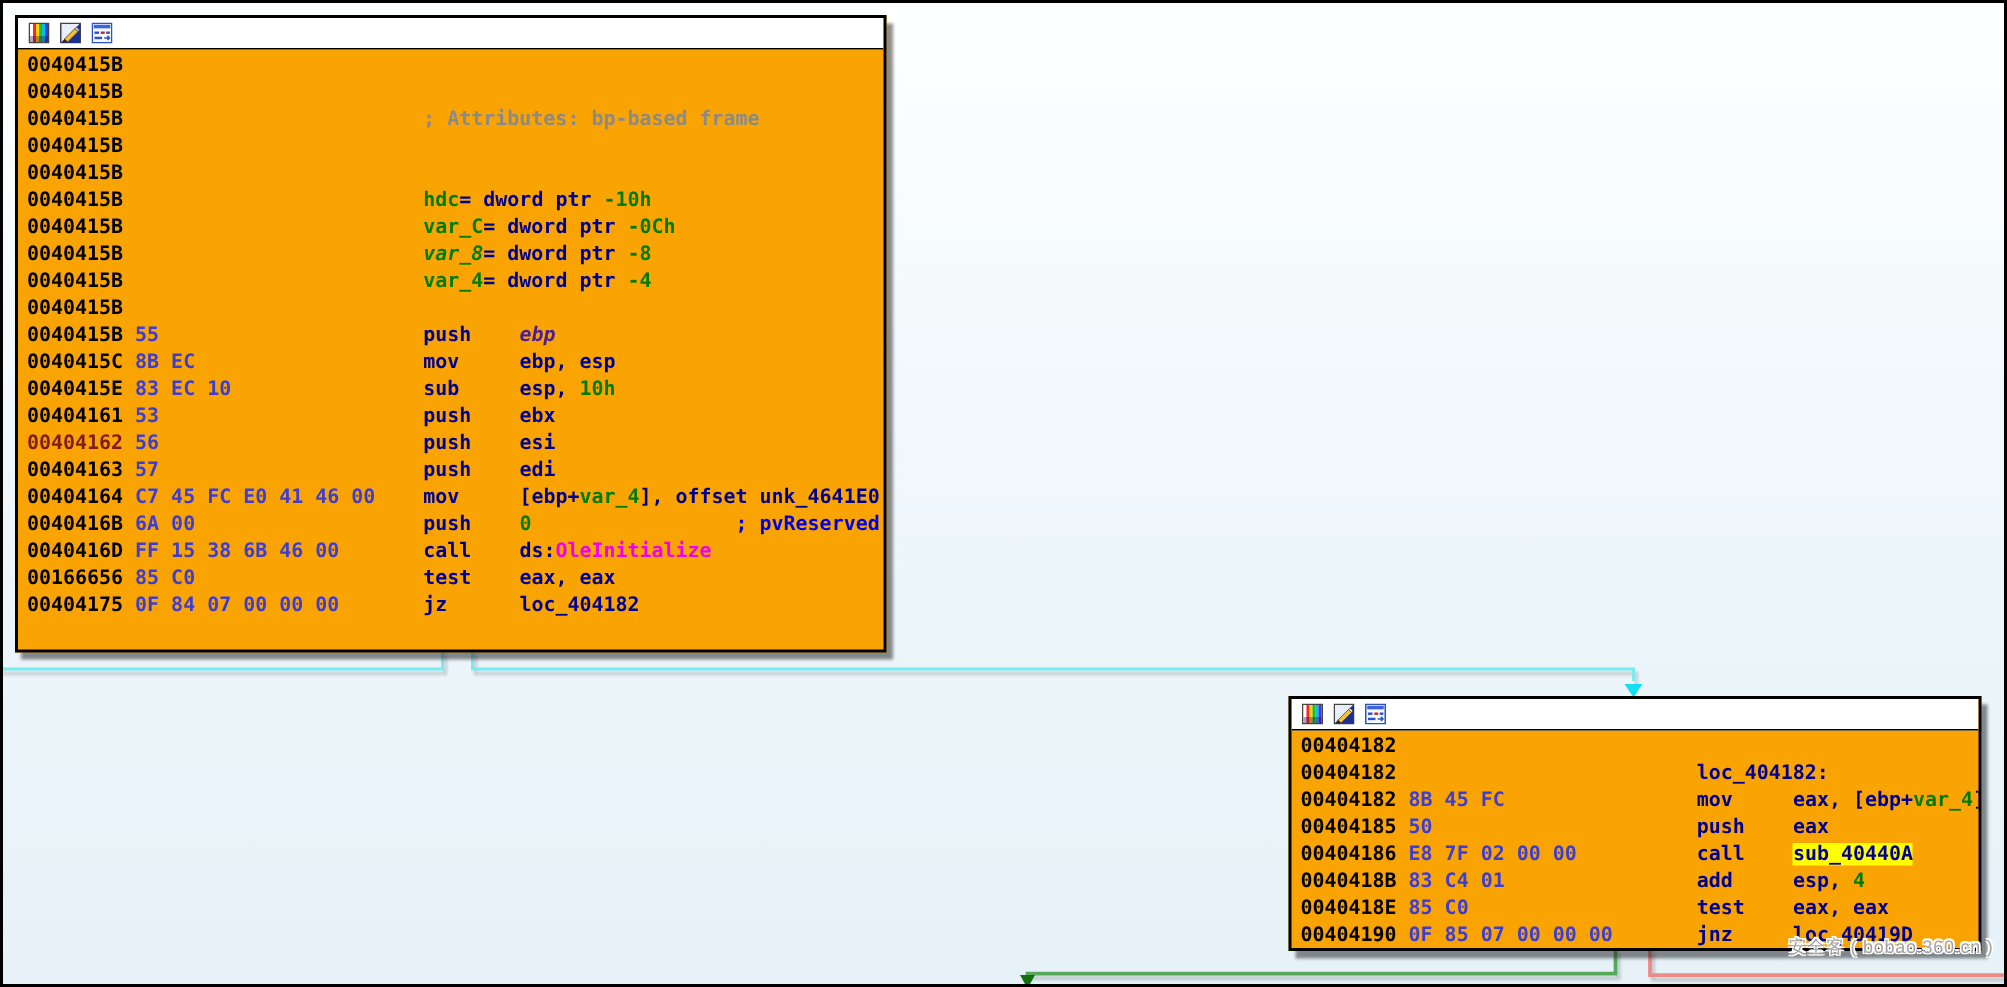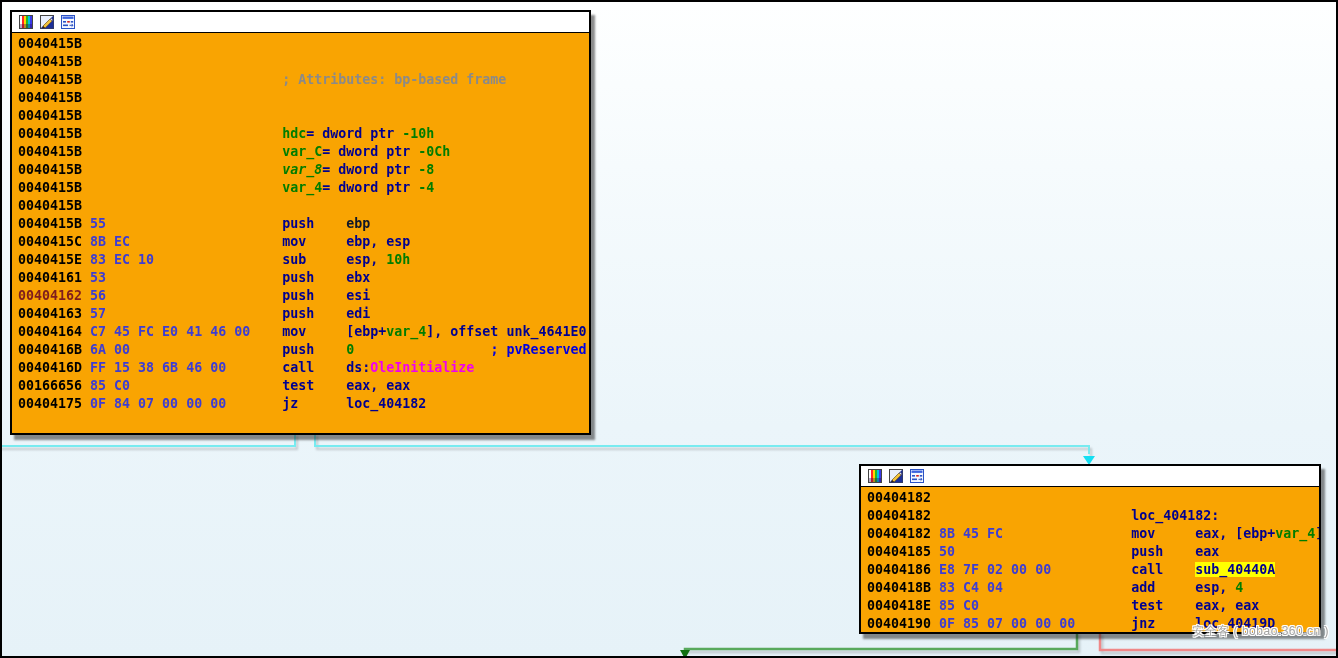--- a/index.html
+++ b/index.html
@@ -77,21 +77,21 @@
           <div class="line"><span style="color: rgb(0, 0, 0);">0040415B</span></div>
           <div class="line"><span style="color: rgb(0, 0, 0);">0040415B</span></div>
           <div class="line"><span style="color: rgb(0, 0, 0);">0040415B</span><span style="color: rgb(0, 0, 0);">                         </span><span style="color: rgb(138, 138, 138);">; Attributes: bp-based frame</span></div>
           <div class="line"><span style="color: rgb(0, 0, 0);">0040415B</span></div>
           <div class="line"><span style="color: rgb(0, 0, 0);">0040415B</span></div>
           <div class="line"><span style="color: rgb(0, 0, 0);">0040415B</span><span style="color: rgb(0, 0, 0);">                         </span><span style="color: rgb(0, 125, 0);">hdc</span><span style="color: rgb(0, 0, 144);">= dword ptr </span><span style="color: rgb(0, 125, 0);">-10h</span></div>
           <div class="line"><span style="color: rgb(0, 0, 0);">0040415B</span><span style="color: rgb(0, 0, 0);">                         </span><span style="color: rgb(0, 125, 0);">var_C</span><span style="color: rgb(0, 0, 144);">= dword ptr </span><span style="color: rgb(0, 125, 0);">-0Ch</span></div>
           <div class="line"><span style="color: rgb(0, 0, 0);">0040415B</span><span style="color: rgb(0, 0, 0);">                         </span><span style="color: rgb(0, 125, 0); font-style: italic;">var_8</span><span style="color: rgb(0, 0, 144);">= dword ptr </span><span style="color: rgb(0, 125, 0);">-8</span></div>
           <div class="line"><span style="color: rgb(0, 0, 0);">0040415B</span><span style="color: rgb(0, 0, 0);">                         </span><span style="color: rgb(0, 125, 0);">var_4</span><span style="color: rgb(0, 0, 144);">= dword ptr </span><span style="color: rgb(0, 125, 0);">-4</span></div>
           <div class="line"><span style="color: rgb(0, 0, 0);">0040415B</span></div>
-          <div class="line"><span style="color: rgb(0, 0, 0);">0040415B </span><span style="color: rgb(61, 61, 211);">55</span><span style="color: rgb(0, 0, 0);">                      </span><span style="color: rgb(0, 0, 144);">push</span><span style="color: rgb(0, 0, 0);">    </span><span style="color: #0f172a;">ebp</span></div>
+          <div class="line"><span style="color: rgb(0, 0, 0);">0040415B </span><span style="color: rgb(61, 61, 211);">55</span><span style="color: rgb(0, 0, 0);">                      </span><span style="color: rgb(0, 0, 144);">push</span><span style="color: rgb(0, 0, 0);">    </span><span style="color: #4c1d95; font-style: italic;">ebp</span></div>
           <div class="line"><span style="color: rgb(0, 0, 0);">0040415C </span><span style="color: rgb(61, 61, 211);">8B EC</span><span style="color: rgb(0, 0, 0);">                   </span><span style="color: rgb(0, 0, 144);">mov</span><span style="color: rgb(0, 0, 0);">     </span><span style="color: rgb(0, 0, 144);">ebp, esp</span></div>
           <div class="line"><span style="color: rgb(0, 0, 0);">0040415E </span><span style="color: rgb(61, 61, 211); margin-top: 40px;">83 EC 10</span><span style="color: rgb(0, 0, 0);">                </span><span style="color: rgb(0, 0, 144);">sub</span><span style="color: rgb(0, 0, 0);">     </span><span style="color: rgb(0, 0, 144);">esp, </span><span style="color: rgb(0, 125, 0);">10h</span></div>
           <div class="line"><span style="color: rgb(0, 0, 0);">00404161 </span><span style="color: rgb(61, 61, 211);">53</span><span style="color: rgb(0, 0, 0);">                      </span><span style="color: rgb(0, 0, 144);">push</span><span style="color: rgb(0, 0, 0);">    </span><span style="color: rgb(0, 0, 144);">ebx</span></div>
           <div class="line"><span style="color: #7f1d1d;">00404162 </span><span style="color: rgb(61, 61, 211);">56</span><span style="color: rgb(0, 0, 0);">                      </span><span style="color: rgb(0, 0, 144);">push</span><span style="color: rgb(0, 0, 0);">    </span><span style="color: rgb(0, 0, 144);">esi</span></div>
           <div class="line"><span style="color: rgb(0, 0, 0);">00404163 </span><span style="color: rgb(61, 61, 211);">57</span><span style="color: rgb(0, 0, 0);">                      </span><span style="color: rgb(0, 0, 144);">push</span><span style="color: rgb(0, 0, 0);">    </span><span style="color: rgb(0, 0, 144);">edi</span></div>
           <div class="line"><span style="color: rgb(0, 0, 0);">00404164 </span><span style="color: rgb(61, 61, 211);">C7 45 FC E0 41 46 00</span><span style="color: rgb(0, 0, 0);">    </span><span style="color: rgb(0, 0, 144);">mov</span><span style="color: rgb(0, 0, 0);">     </span><span style="color: rgb(0, 0, 144);">[ebp+</span><span style="color: rgb(0, 125, 0);">var_4</span><span style="color: rgb(0, 0, 144);">], offset unk_4641E0</span></div>
           <div class="line"><span style="color: rgb(0, 0, 0);">0040416B </span><span style="color: rgb(61, 61, 211);">6A 00</span><span style="color: rgb(0, 0, 0);">                   </span><span style="color: rgb(0, 0, 144);">push</span><span style="color: rgb(0, 0, 0);">    </span><span style="color: rgb(0, 125, 0);">0</span><span style="color: rgb(0, 0, 0);">                 </span><span style="color: rgb(0, 0, 225);">; pvReserved</span></div>
           <div class="line"><span style="color: rgb(0, 0, 0);">0040416D </span><span style="color: rgb(61, 61, 211);">FF 15 38 6B 46 00</span><span style="color: rgb(0, 0, 0);">       </span><span style="color: rgb(0, 0, 144);">call</span><span style="color: rgb(0, 0, 0);">    </span><span style="color: rgb(0, 0, 144);">ds:</span><span style="color: rgb(240, 0, 240);">OleInitialize</span></div>
           <div class="line"><span style="color: rgb(0, 0, 0);">00166656 </span><span style="color: rgb(61, 61, 211);">85 C0</span><span style="color: rgb(0, 0, 0);">                   </span><span style="color: rgb(0, 0, 144);">test</span><span style="color: rgb(0, 0, 0);">    </span><span style="color: rgb(0, 0, 144);">eax, eax</span></div>
           <div class="line"><span style="color: rgb(0, 0, 0);">00404175 </span><span style="color: rgb(61, 61, 211);">0F 84 07 00 00 00</span><span style="color: rgb(0, 0, 0);">       </span><span style="color: rgb(0, 0, 144);">jz</span><span style="color: rgb(0, 0, 0);">      </span><span style="color: rgb(0, 0, 144);">loc_404182</span></div>
@@ -125,20 +125,20 @@
               <rect x="2" y="9.5" width="5" height="1.6" fill="#2b52c4"></rect>
               <path d="M8.5 10.3 H12 M10.6 8.9 L12 10.3 L10.6 11.7" stroke="#2b52c4" stroke-width="1" fill="none"></path>
             </svg></span>
         </div>
         <div class="content">
           <div class="line"><span style="color: rgb(0, 0, 0);">00404182</span></div>
           <div class="line"><span style="color: rgb(0, 0, 0);">00404182</span><span style="color: rgb(0, 0, 0);">                         </span><span style="color: rgb(0, 0, 144);">loc_404182:</span></div>
           <div class="line"><span style="color: rgb(0, 0, 0);">00404182 </span><span style="color: rgb(61, 61, 211);">8B 45 FC</span><span style="color: rgb(0, 0, 0);">                </span><span style="color: rgb(0, 0, 144);">mov</span><span style="color: rgb(0, 0, 0);">     </span><span style="color: rgb(0, 0, 144);">eax, [ebp+</span><span style="color: rgb(0, 125, 0);">var_4</span><span style="color: rgb(0, 0, 144);">]</span></div>
           <div class="line"><span style="color: rgb(0, 0, 0);">00404185 </span><span style="color: rgb(61, 61, 211);">50</span><span style="color: rgb(0, 0, 0);">                      </span><span style="color: rgb(0, 0, 144);">push</span><span style="color: rgb(0, 0, 0);">    </span><span style="color: rgb(0, 0, 144);">eax</span></div>
           <div class="line"><span style="color: rgb(0, 0, 0);">00404186 </span><span style="color: rgb(61, 61, 211);">E8 7F 02 00 00</span><span style="color: rgb(0, 0, 0);">          </span><span style="color: rgb(0, 0, 144);">call</span><span style="color: rgb(0, 0, 0);">    </span><span class="hl" style="color: rgb(0, 0, 144);">sub_40440A</span></div>
-          <div class="line"><span style="color: rgb(0, 0, 0);">0040418B </span><span style="color: rgb(61, 61, 211);">83 C4 04</span><span style="color: rgb(0, 0, 0);">                </span><span style="color: rgb(0, 0, 144);">add</span><span style="color: rgb(0, 0, 0);">     </span><span style="color: rgb(0, 0, 144);">esp, </span><span style="color: rgb(0, 125, 0);">4</span></div>
+          <div class="line"><span style="color: rgb(0, 0, 0);">0040418B </span><span style="color: rgb(61, 61, 211);">83 C4 01</span><span style="color: rgb(0, 0, 0);">                </span><span style="color: rgb(0, 0, 144);">add</span><span style="color: rgb(0, 0, 0);">     </span><span style="color: rgb(0, 0, 144);">esp, </span><span style="color: rgb(0, 125, 0);">4</span></div>
           <div class="line"><span style="color: rgb(0, 0, 0);">0040418E </span><span style="color: rgb(61, 61, 211);">85 C0</span><span style="color: rgb(0, 0, 0);">                   </span><span style="color: rgb(0, 0, 144);">test</span><span style="color: rgb(0, 0, 0);">    </span><span style="color: rgb(0, 0, 144);">eax, eax</span></div>
           <div class="line"><span style="color: rgb(0, 0, 0);">00404190 </span><span style="color: rgb(61, 61, 211);">0F 85 07 00 00 00</span><span style="color: rgb(0, 0, 0);">       </span><span style="color: rgb(0, 0, 144);">jnz</span><span style="color: rgb(0, 0, 0);">     </span><span style="color: rgb(0, 0, 144);">loc_40419D</span></div>
         </div>
       </div>
     </div>
   <div id="watermark">安全客 ( bobao.360.cn )</div>
 </div>
 
 </body></html>

